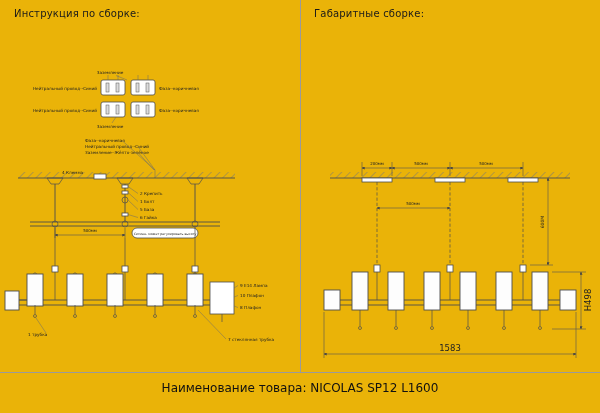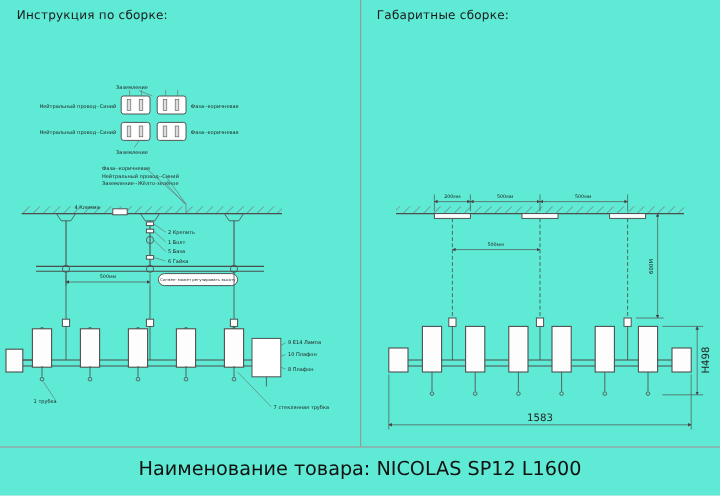--- a/index.html
+++ b/index.html
@@ -1,25 +1,25 @@
 <!DOCTYPE html>
 <html><head>
 <meta charset="utf-8">
 <style>
   html,body{margin:0;padding:0;background:#e8e8e8}
   .sheet{
-    position:relative;width:600px;height:413px;background:#5eead4;
+    position:relative;width:600px;height:413px;background:#eab308;
     font-family:"DejaVu Sans",sans-serif;overflow:hidden;
   }
   .panel-title{position:absolute;top:8px;font-size:10px;color:#1a1a1a;letter-spacing:.2px}
   #left-title{left:14px}
   #right-title{left:314px}
   .divider-v{position:absolute;left:300px;top:0;width:1px;height:372px;background:#9a9a9a}
   .divider-h{position:absolute;left:0;top:372px;width:600px;height:1px;background:#9a9a9a}
-  .footer{position:absolute;top:381px;left:0;width:600px;text-align:center;font-size:16px;color:#111}
+  .footer{position:absolute;top:381px;left:0;width:600px;text-align:center;font-size:12px;color:#111}
   svg{position:absolute;top:18px}
   #left-svg{left:0}
   #right-svg{left:300px}
   svg text{font-family:"DejaVu Sans",sans-serif;fill:#222}
   .ln{stroke:#4d4d4d;stroke-width:.9;fill:none}
   .md{stroke:#4d4d4d;stroke-width:.7;fill:none}
   .thin{stroke:#6a6a6a;stroke-width:.5;fill:none}
   .dim{stroke:#555;stroke-width:.6;fill:none}
   .t4{font-size:4.2px}
   .t40{font-size:4px}

